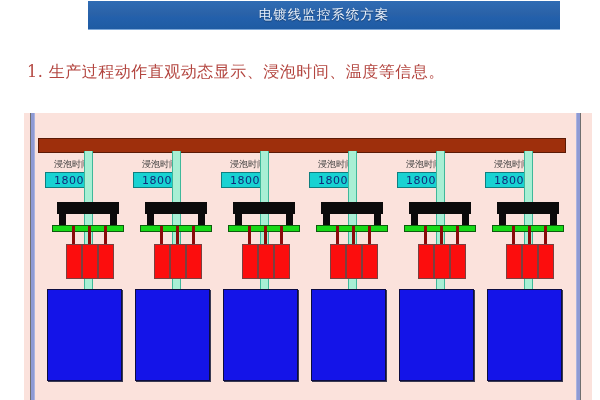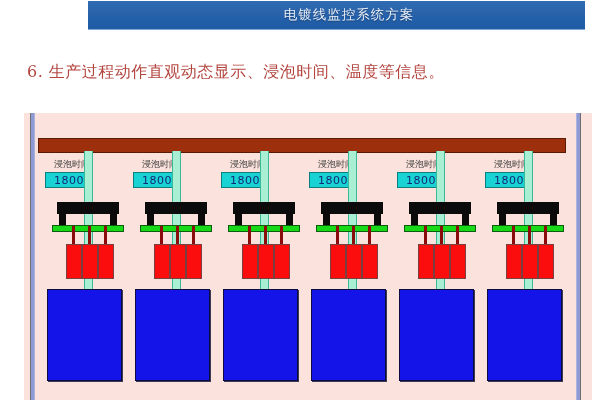--- a/index.html
+++ b/index.html
@@ -20,21 +20,20 @@
     position: absolute;
     left: 88px;
     top: 1px;
     width: 472px;
     height: 28px;
     background: linear-gradient(to bottom, #2f6cb4 0%, #2a62a8 45%, #2360ab 60%, #1f5ba3 100%);
     border-bottom: 1px solid #7fa8d8;
     display: flex;
     align-items: center;
     justify-content: center;
-    padding-left: 25px;
   }
   #title-text {
     color: #e9f0fa;
     font-family: "DejaVu Sans", sans-serif;
     font-size: 13.5px;
     letter-spacing: 1px;
     font-weight: 400;
     text-shadow: 0 1px 1px rgba(0,0,0,.35);
   }
 
@@ -191,21 +190,21 @@
     box-shadow: 1px 1px 0 #3a3a52;
   }
 </style>
 </head>
 <body>
 
 <div id="title-bar">
   <span id="title-text">电镀线监控系统方案</span>
 </div>
 
-<div id="heading-line">6. 生产过程动作直观动态显示、浸泡时间、温度等信息。</div>
+<div id="heading-line">1. 生产过程动作直观动态显示、浸泡时间、温度等信息。</div>
 
 <div id="hmi-panel">
   <div id="panel-bg"></div>
   <div class="panel-edge" id="panel-edge-left"></div>
   <div class="panel-edge" id="panel-edge-right"></div>
 
   <div id="overhead-rail"></div>
 
   <div id="stations-layer">
       <div class="station" style="left: 17px;">

